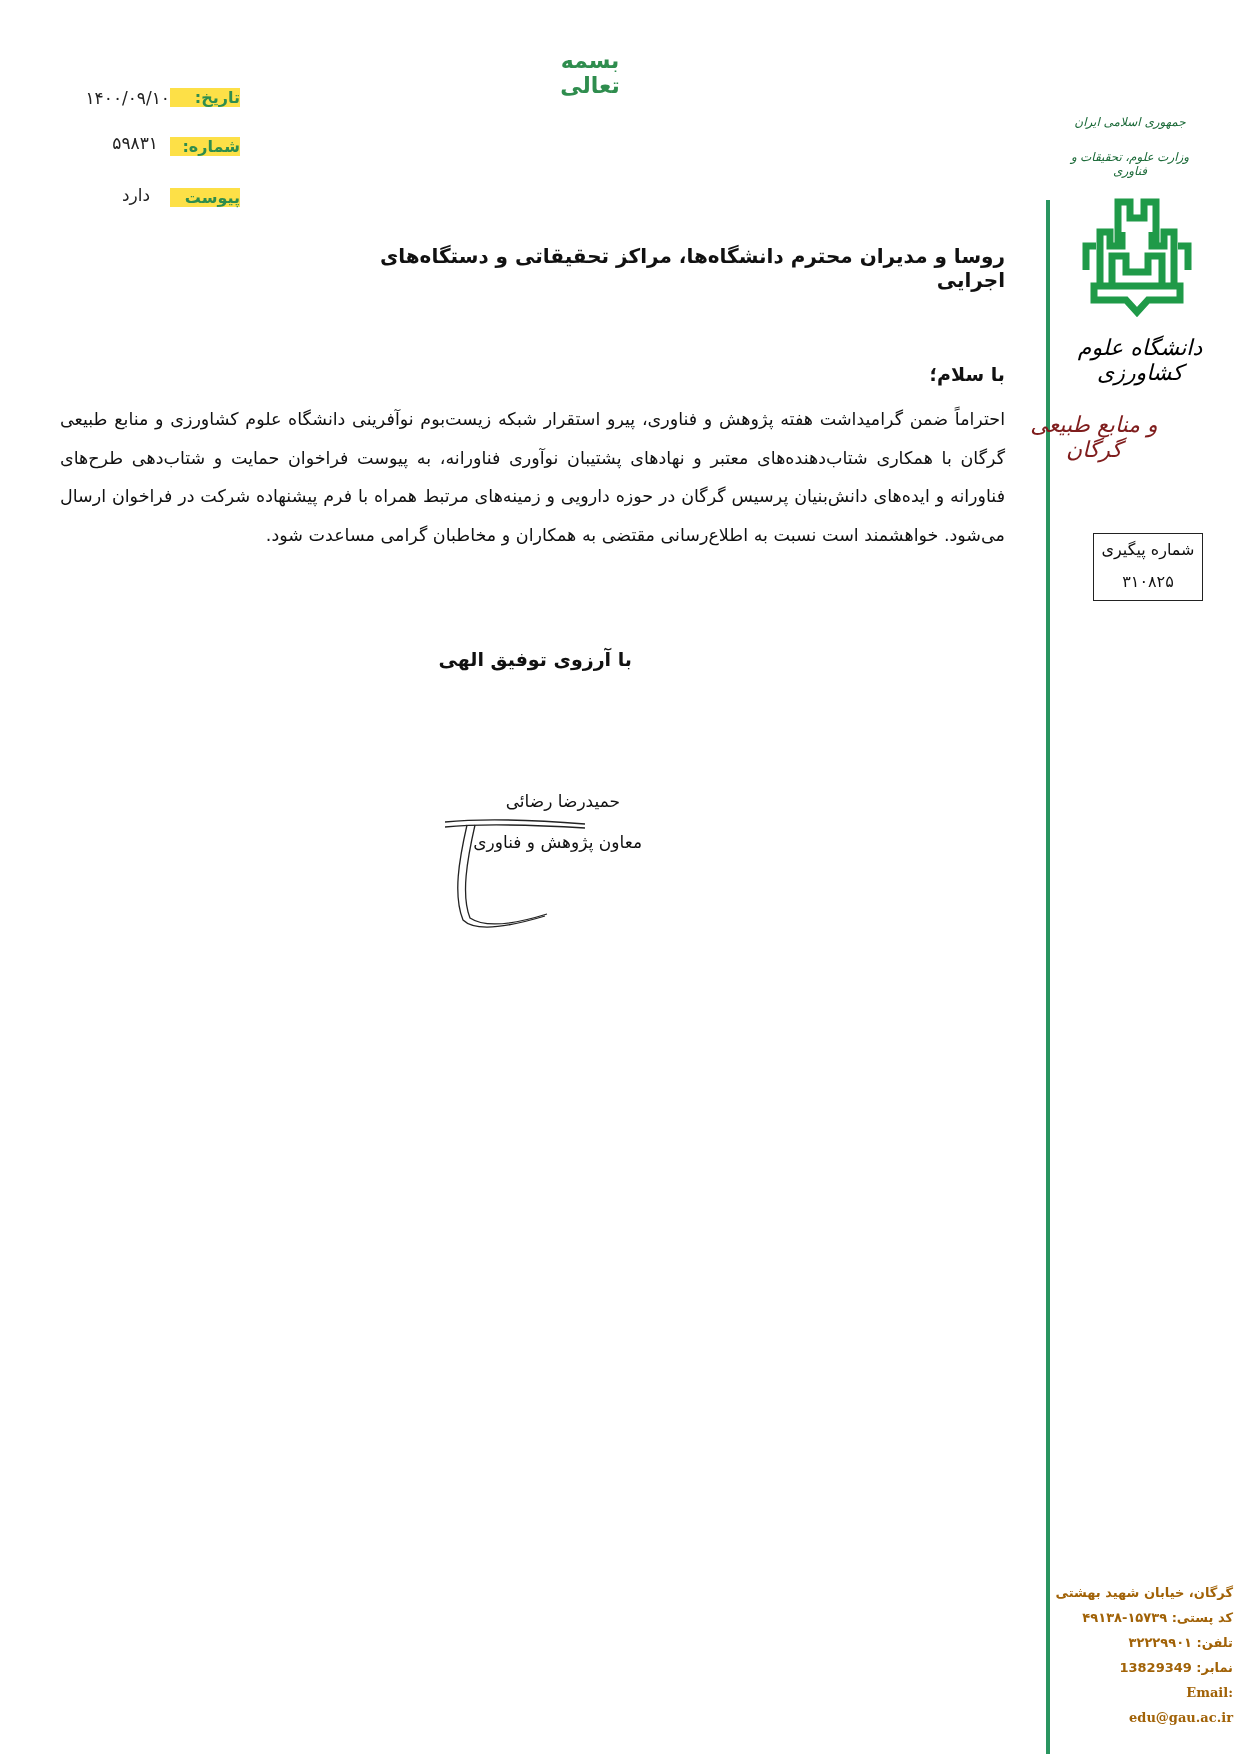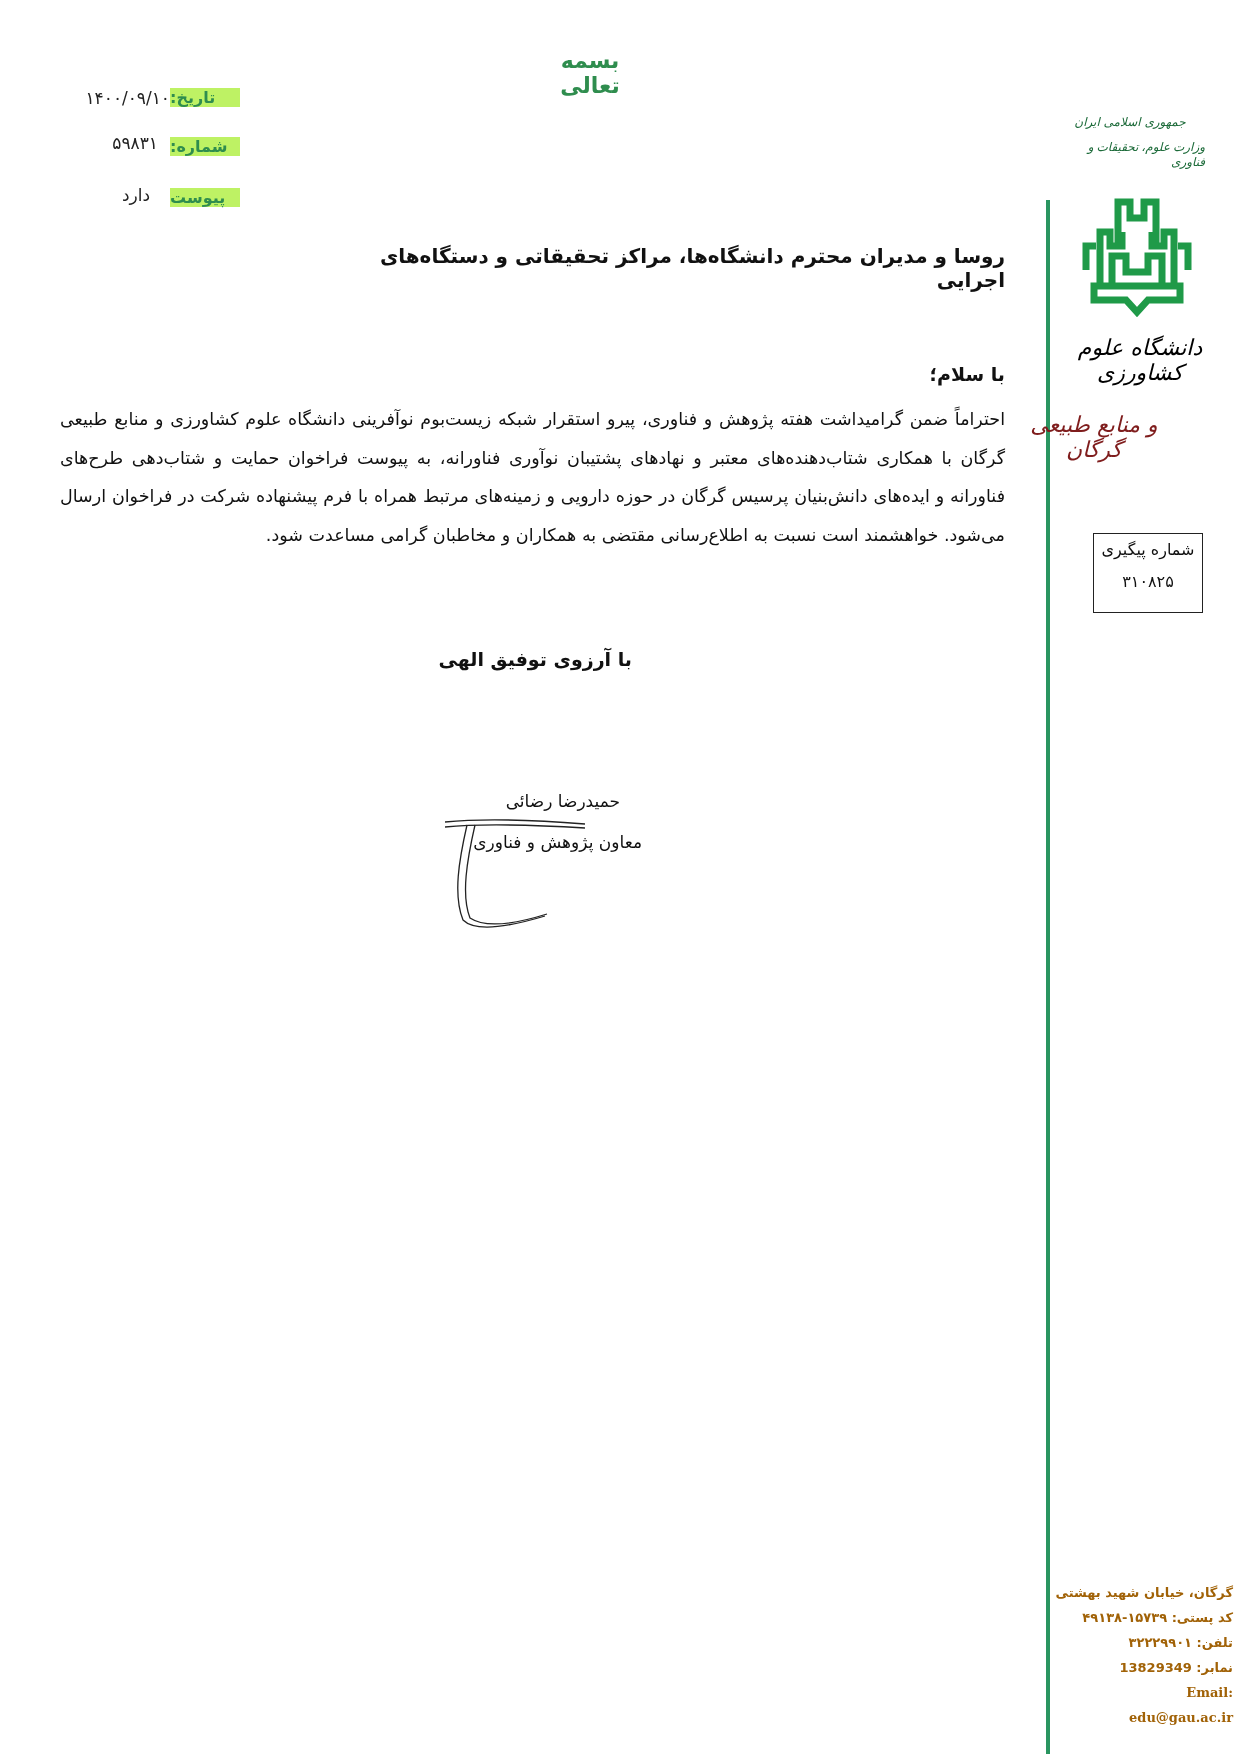--- a/index.html
+++ b/index.html
@@ -9,43 +9,43 @@
     }
     .abs { position: absolute; }
     .rtl { direction: rtl; unicode-bidi: embed; }
 
     
     #bismillah {
       left: 530px; top: 48px; width: 120px; text-align: center;
       font-size: 22px; font-weight: bold; color: #2f8d4e;
     }
     .meta-label {
-      font-size: 16px; font-weight: bold; color: #2f8d4e; text-align: left; width: 70px;
-      background: #bef264;
+      font-size: 16px; font-weight: bold; color: #2f8d4e; text-align: right; width: 70px;
+      background: #fde047;
     }
     .meta-value { font-size: 17px; color: #222; text-align: right; width: 130px; }
     #lbl-date { left: 170px; top: 88px; }
     #val-date { left: 40px; top: 88px; }
     #lbl-num { left: 170px; top: 137px; }
     #val-num { left: 28px; top: 133px; }
     #lbl-att { left: 170px; top: 188px; }
     #val-att { left: 20px; top: 185px; }
 
     
     #green-line {
       left: 1046px; top: 200px; width: 4px; height: 1554px; background: #2a9560;
     }
     #gov-line1 { left: 1055px; top: 115px; width: 150px; text-align: center; font-size: 12px; font-style: italic; color: #1d6b3a; font-family: "DejaVu Serif", serif; }
-    #gov-line2 { left: 1055px; top: 140px; width: 150px; text-align: right; font-size: 12px; font-style: italic; color: #1d6b3a; font-family: Liberation Serif, serif; }
+    #gov-line2 { left: 1055px; top: 150px; width: 150px; text-align: center; font-size: 12px; font-style: italic; color: #1d6b3a; font-family: Liberation Sans, sans-serif; }
     #logo { left: 1078px; top: 188px; width: 118px; height: 130px; }
     #uni-name1 { left: 1055px; top: 335px; width: 170px; text-align: center; font-size: 22px; font-style: italic; color: #000000; font-family: "DejaVu Serif", serif; }
     #uni-name2 { left: 1009px; top: 412px; width: 170px; text-align: center; font-size: 22px; font-style: italic; color: #7f1d1d; font-family: "DejaVu Serif", serif; }
 
     #tracking-box {
-      left: 1093px; top: 533px; width: 110px; height: 80px; border: 1.5px solid #222;
+      left: 1093px; top: 533px; width: 110px; height: 68px; border: 1.5px solid #222;
       text-align: center; font-size: 16px; line-height: 32px; box-sizing: border-box;
     }
 
     #address { left: 1050px; top: 1580px; width: 183px; text-align: right; font-size: 13px; font-weight: bold; color: #a16207; line-height: 25px; }
     #address .email { direction: ltr; text-align: right; font-family: "DejaVu Serif", serif; font-size: 13px; padding-left: 28px; }
 
     
     #recipient {
       left: 320px; top: 244px; width: 685px; text-align: right;
       font-size: 20px; font-weight: bold;

